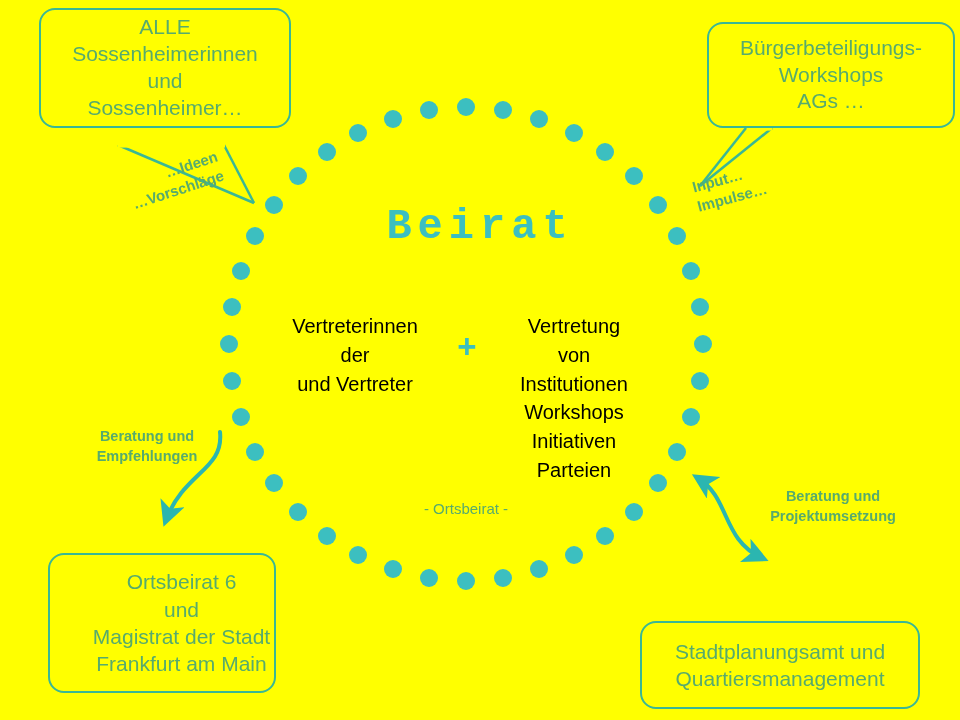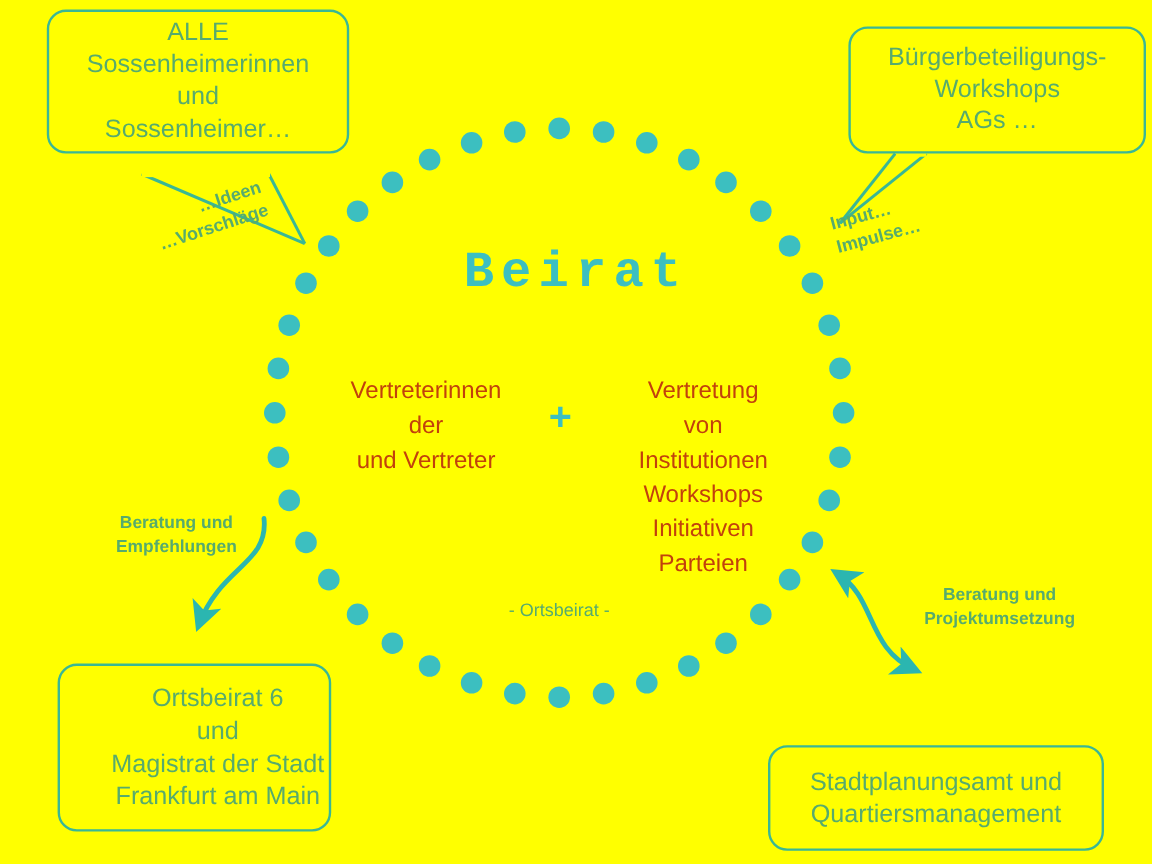--- a/index.html
+++ b/index.html
@@ -103,26 +103,26 @@
     width: 34px;
     text-align: center;
     font-size: 33px;
     font-weight: bold;
     color: #3cbfc0;
     line-height: 1;
   }
   .col {
     position: absolute;
     text-align: center;
-    color: #c2410c;
+    color: #000000;
     font-size: 20px;
     line-height: 1.44;
   }
   #col-left  { left: 265px; top: 312px; width: 180px; }
-  #col-right { left: 496px; top: 312px; width: 180px; }
+  #col-right { left: 484px; top: 312px; width: 180px; }
 
   #stimmrecht {
     position: absolute;
     left: 366px; top: 500px;
     width: 200px;
     text-align: center;
     font-size: 15px;
     color: #57ab6d;
   }
 

